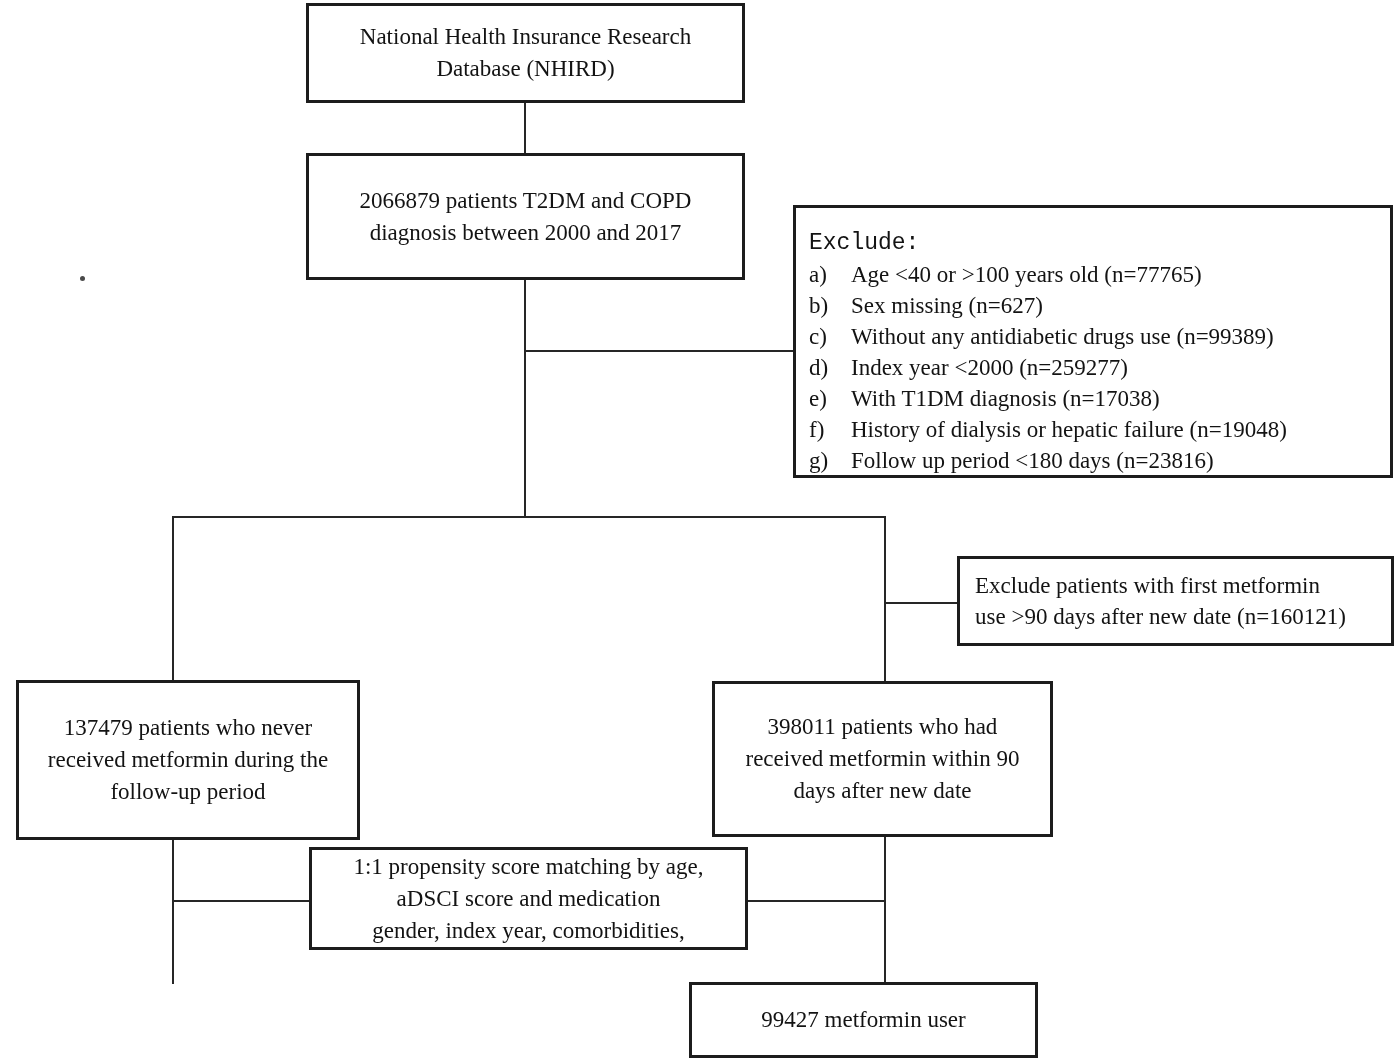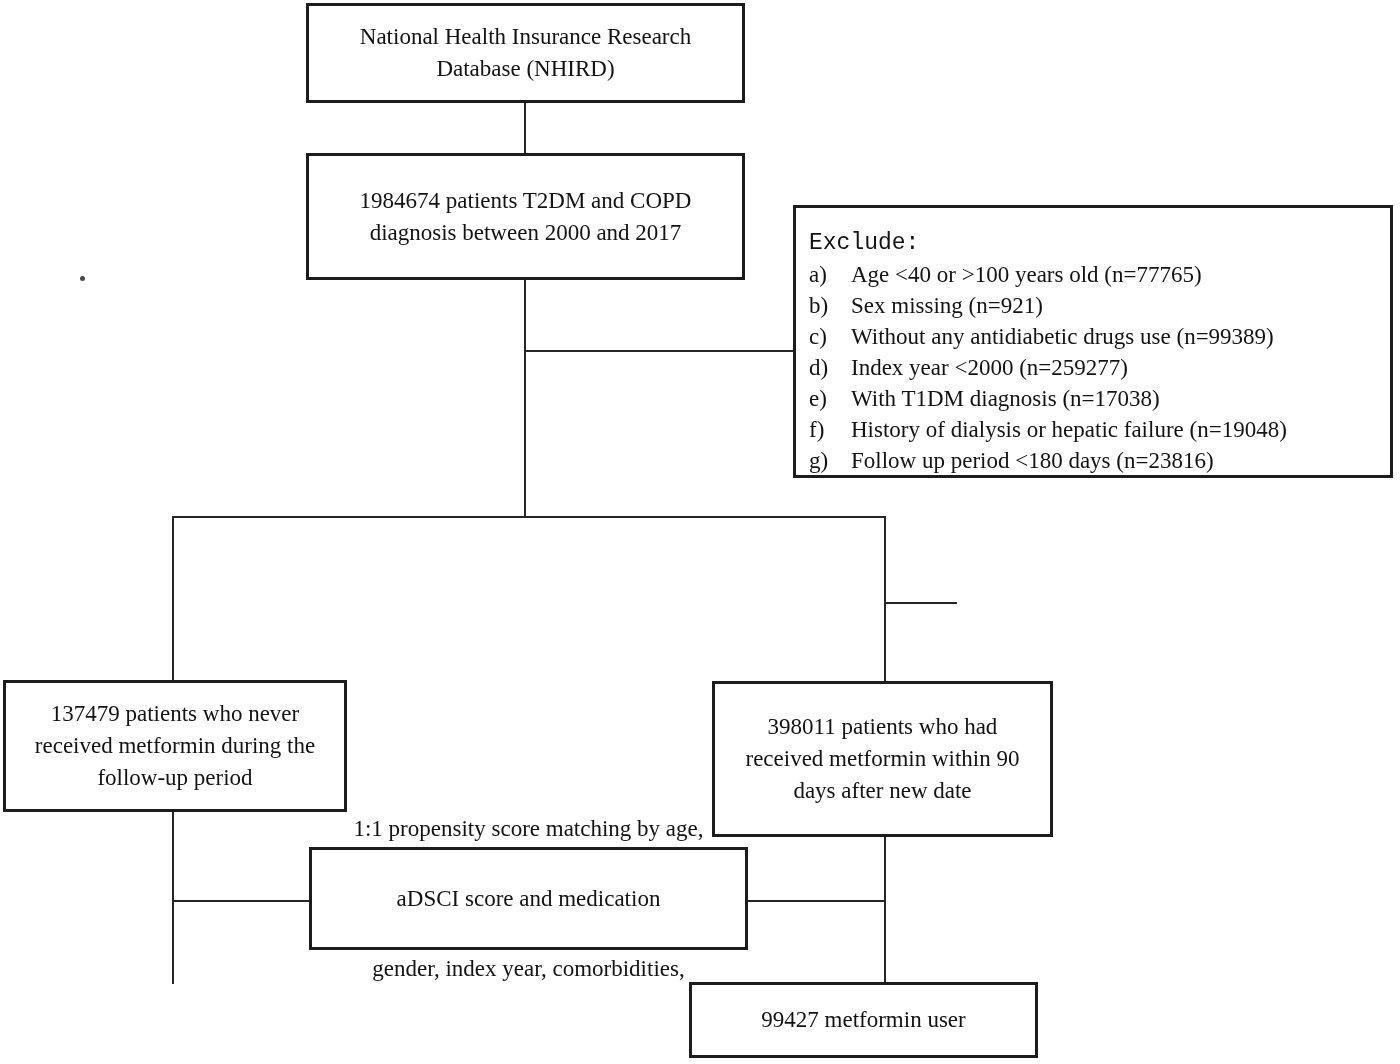--- a/index.html
+++ b/index.html
@@ -29,23 +29,23 @@
     font-size: 23px;
     line-height: 32px;
   }
   .box-nhird        { left: 306px; top: 3px;   width: 439px; height: 100px; }
   .box-cohort       { left: 306px; top: 153px; width: 439px; height: 127px; }
   .box-exclusions   { left: 793px; top: 205px; width: 600px; height: 273px;
                       align-items: flex-start; justify-content: flex-start;
                       text-align: left; padding: 20px 10px 0 13px; line-height: 31px; }
   .box-met-excl     { left: 957px; top: 556px; width: 437px; height: 90px;
                       align-items: flex-start; text-align: left; padding-left: 15px; line-height: 31px; }
-  .box-never        { left: 3px;   top: 680px; width: 344px; height: 132px; padding: 0 12px; }
+  .box-never        { left: 16px;   top: 680px; width: 344px; height: 160px; padding: 0 12px; }
   .box-had          { left: 712px; top: 681px; width: 341px; height: 156px; padding: 0 16px; }
-  .box-psm          { left: 309px; top: 847px; width: 439px; height: 103px; gap: 38px; }
+  .box-psm          { left: 309px; top: 847px; width: 439px; height: 103px; }
   .box-nonuser      { left: 2px;   top: 982px; width: 347px; height: 76px; }
   .box-user         { left: 689px; top: 982px; width: 349px; height: 76px; }
 
   .excl-title { display: block; font-family: Liberation Mono, monospace; }
   .excl-item  { display: flex; flex-direction: row; align-items: baseline; }
   .excl-label { flex: none; width: 42px; }
   .excl-text  { flex: none; }
 
   .line {
     position: absolute;
@@ -89,33 +89,33 @@
   <div class="line conn-h-psm-right"></div>
 
   <div class="stray-dot"></div>
 
   <div class="box box-nhird">
     <div>National Health Insurance Research</div>
     <div>Database (NHIRD)</div>
   </div>
 
   <div class="box box-cohort">
-    <div>1984674 patients T2DM and COPD</div>
+    <div>2066879 patients T2DM and COPD</div>
     <div>diagnosis between 2000 and 2017</div>
   </div>
 
   <div class="box box-exclusions">
     <span class="excl-title">Exclude:</span>
     <div class="excl-item">
       <span class="excl-label">a)</span>
       <span class="excl-text">Age &lt;40 or &gt;100 years old (n=77765)</span>
     </div>
     <div class="excl-item">
       <span class="excl-label">b)</span>
-      <span class="excl-text">Sex missing (n=921)</span>
+      <span class="excl-text">Sex missing (n=627)</span>
     </div>
     <div class="excl-item">
       <span class="excl-label">c)</span>
       <span class="excl-text">Without any antidiabetic drugs use (n=99389)</span>
     </div>
     <div class="excl-item">
       <span class="excl-label">d)</span>
       <span class="excl-text">Index year &lt;2000 (n=259277)</span>
     </div>
     <div class="excl-item">
@@ -125,20 +125,24 @@
     <div class="excl-item">
       <span class="excl-label">f)</span>
       <span class="excl-text">History of dialysis or hepatic failure (n=19048)</span>
     </div>
     <div class="excl-item">
       <span class="excl-label">g)</span>
       <span class="excl-text">Follow up period &lt;180 days (n=23816)</span>
     </div>
   </div>
 
+  <div class="box box-met-excl">
+    <div>Exclude patients with first metformin</div>
+    <div>use &gt;90 days after new date (n=160121)</div>
+  </div>
 
   <div class="box box-never">
     <div>137479 patients who never</div>
     <div>received metformin during the</div>
     <div>follow-up period</div>
   </div>
 
   <div class="box box-had">
     <div>398011 patients who had</div>
     <div>received metformin within 90</div>

